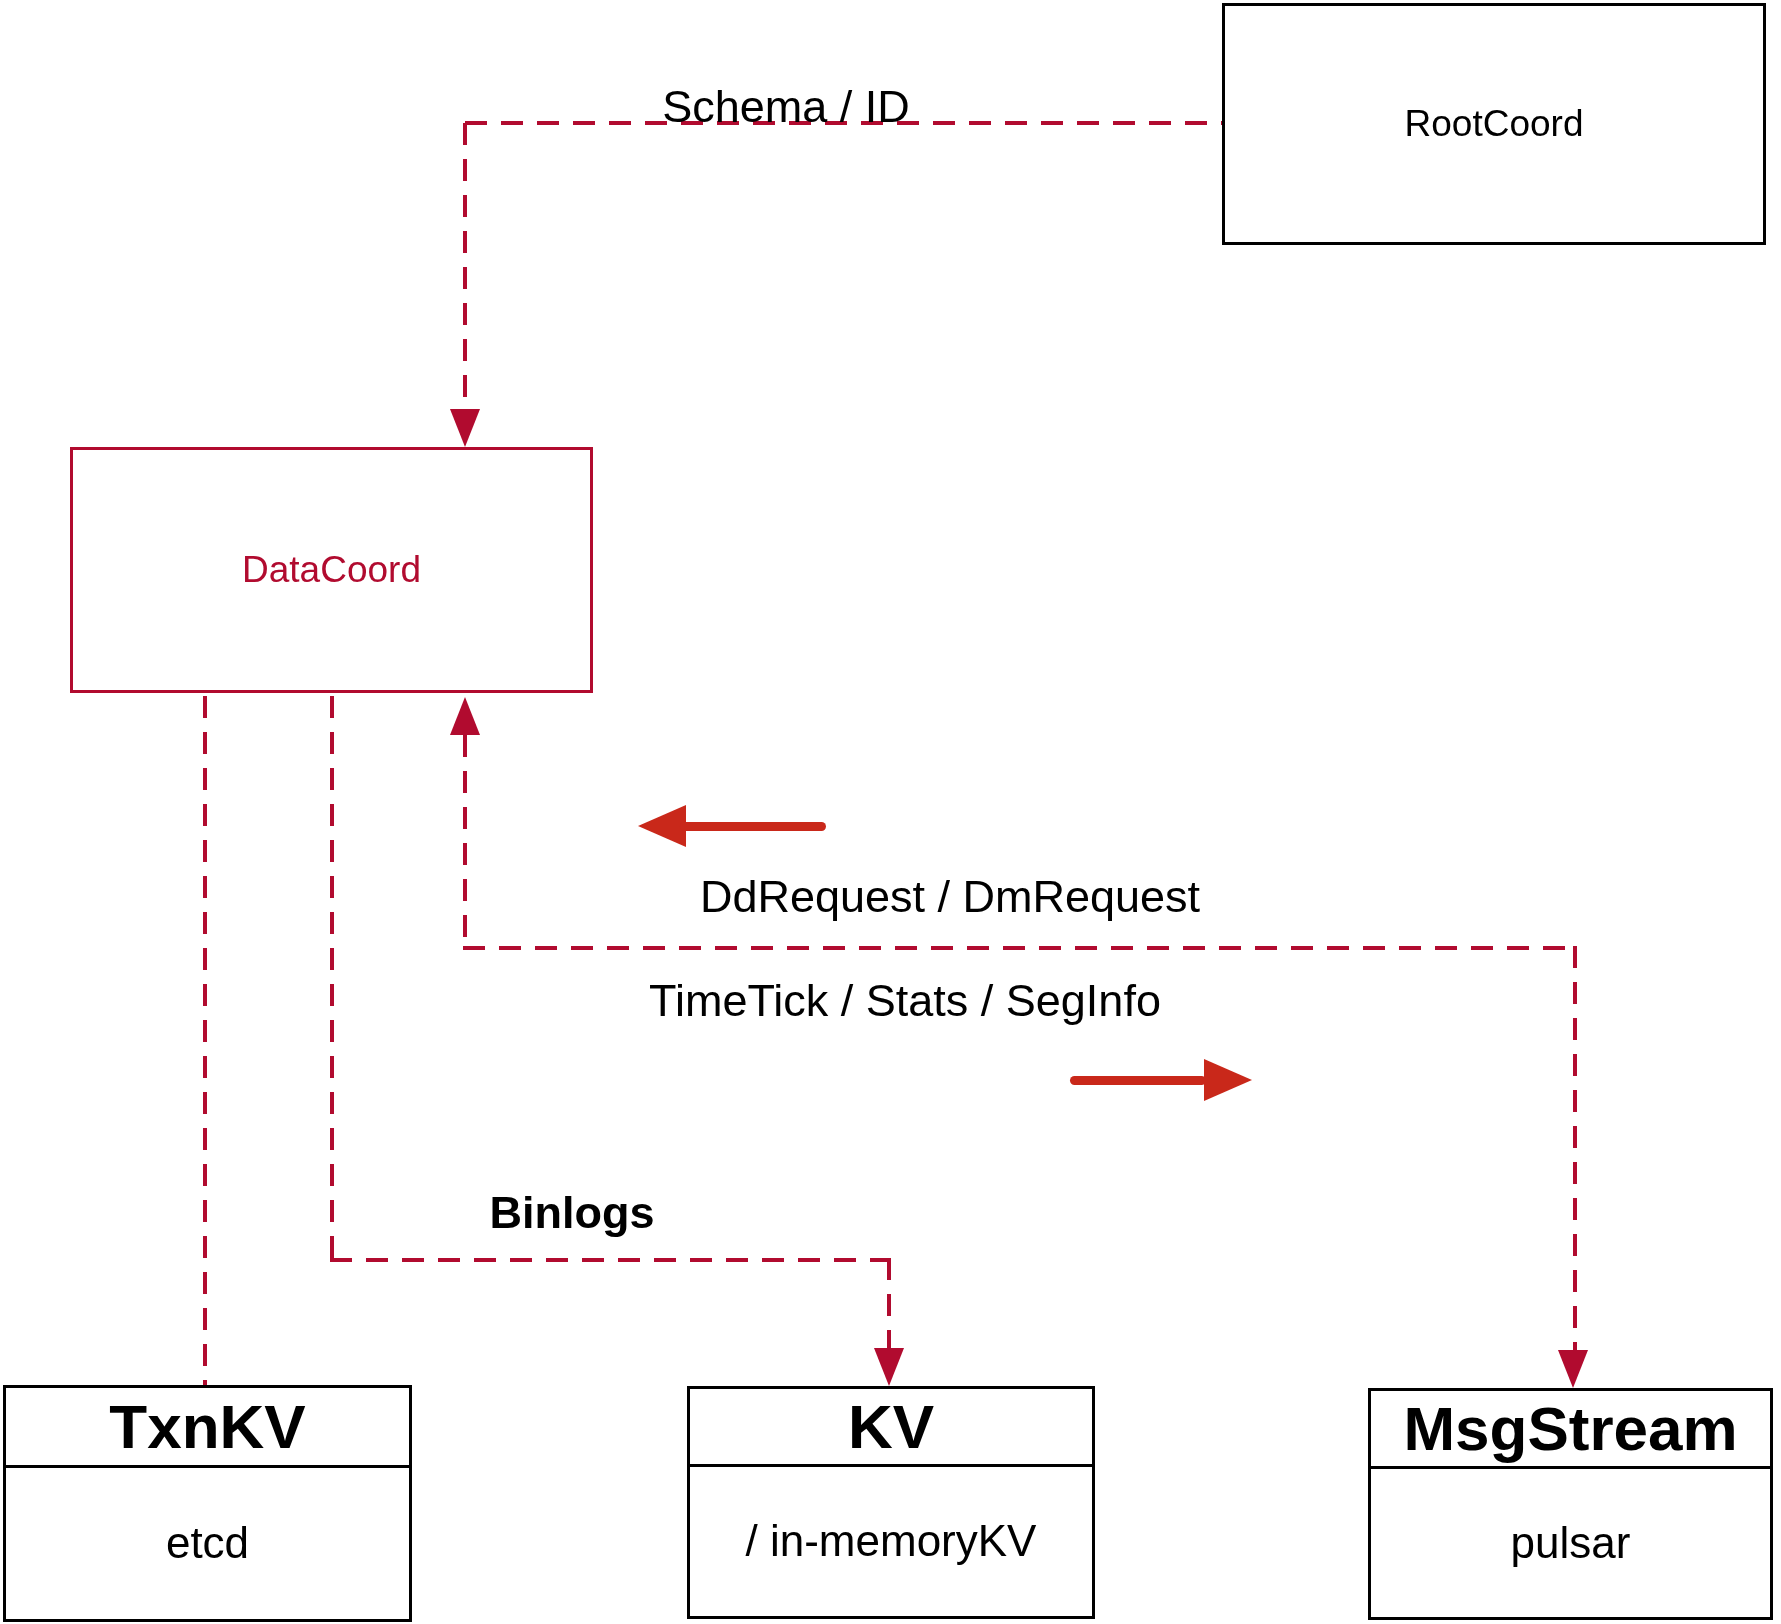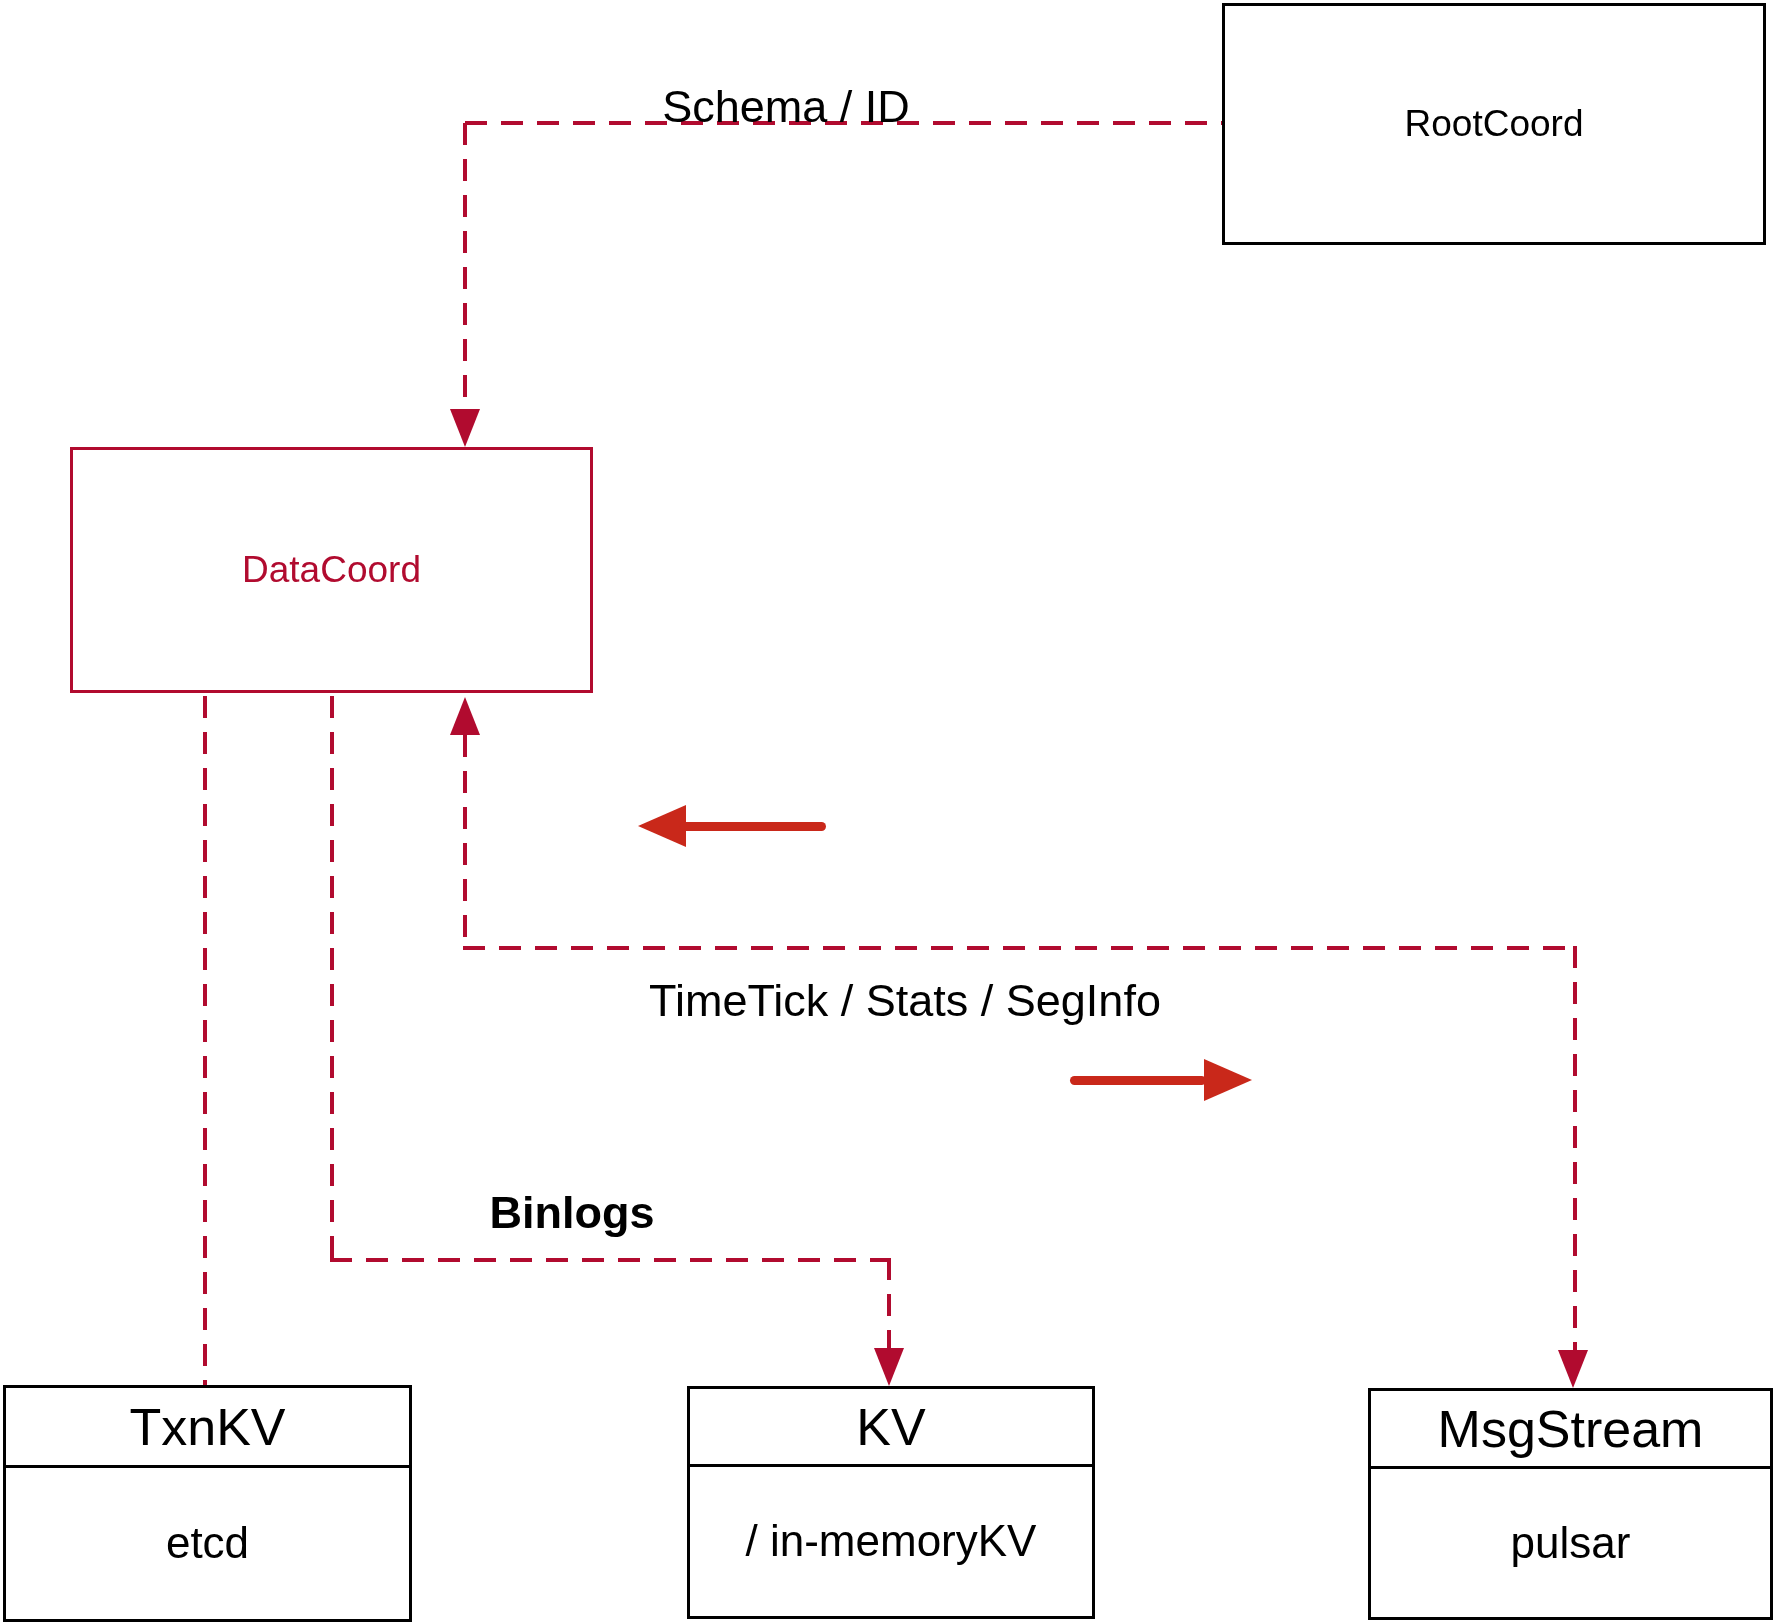--- a/index.html
+++ b/index.html
@@ -22,21 +22,21 @@
   }
   .box.red{border-color:var(--crimson);color:var(--crimson);}
   
   .tbl{
     position:absolute;border:3px solid var(--node_border);background:var(--background);
     display:flex;flex-direction:column;
   }
   .tbl .hdr{
     flex:0 0 auto;border-bottom:3px solid var(--node_border);
     display:flex;align-items:center;justify-content:center;
-    font-weight:normal;font-size:52px;
+    font-weight:bold;font-size:62px;
   }
   .tbl .bdy{
     flex:1 1 auto;display:flex;flex-direction:column;align-items:center;justify-content:center;
     font-size:44px;line-height:1.55;
   }
   
   .hdash{position:absolute;height:4px;background:repeating-linear-gradient(to right,var(--crimson) 0 22px,transparent 22px 36px);}
   .vdash{position:absolute;width:4px;background:repeating-linear-gradient(to bottom,var(--crimson) 0 22px,transparent 22px 36px);}
   
   .tri{position:absolute;width:0;height:0;}
@@ -75,20 +75,21 @@
   <div>
     <div class="head left" style="left:638px;top:805px;"></div>
     <div class="shaft" style="left:680px;top:822px;width:146px;"></div>
   </div>
   <div>
     <div class="shaft" style="left:1070px;top:1076px;width:136px;"></div>
     <div class="head right" style="left:1204px;top:1059px;"></div>
   </div>
 
   <div class="lbl" style="left:786px;top:79px;margin-top:28px;">Schema / ID</div>
+  <div class="lbl" style="left:950px;top:897px;">DdRequest / DmRequest</div>
   <div class="lbl" style="left:905px;top:1001px;">TimeTick / Stats / SegInfo</div>
   <div class="lbl" style="left:572px;top:1213px;font-weight:bold;">Binlogs</div>
 
   <div class="box" style="left:1222px;top:3px;width:538px;height:236px;">
     <span>RootCoord</span>
   </div>
 
   <div class="box red" style="left:70px;top:447px;width:517px;height:240px;">
     <span>DataCoord</span>
   </div>

